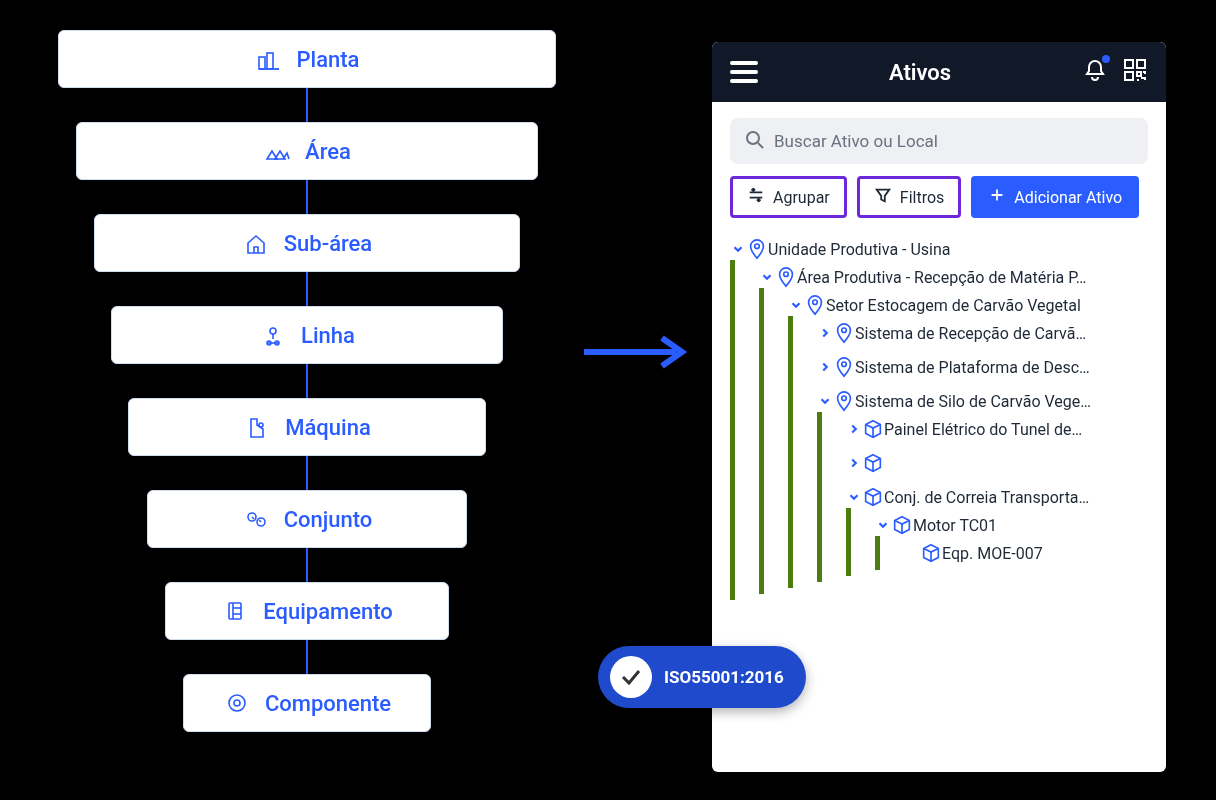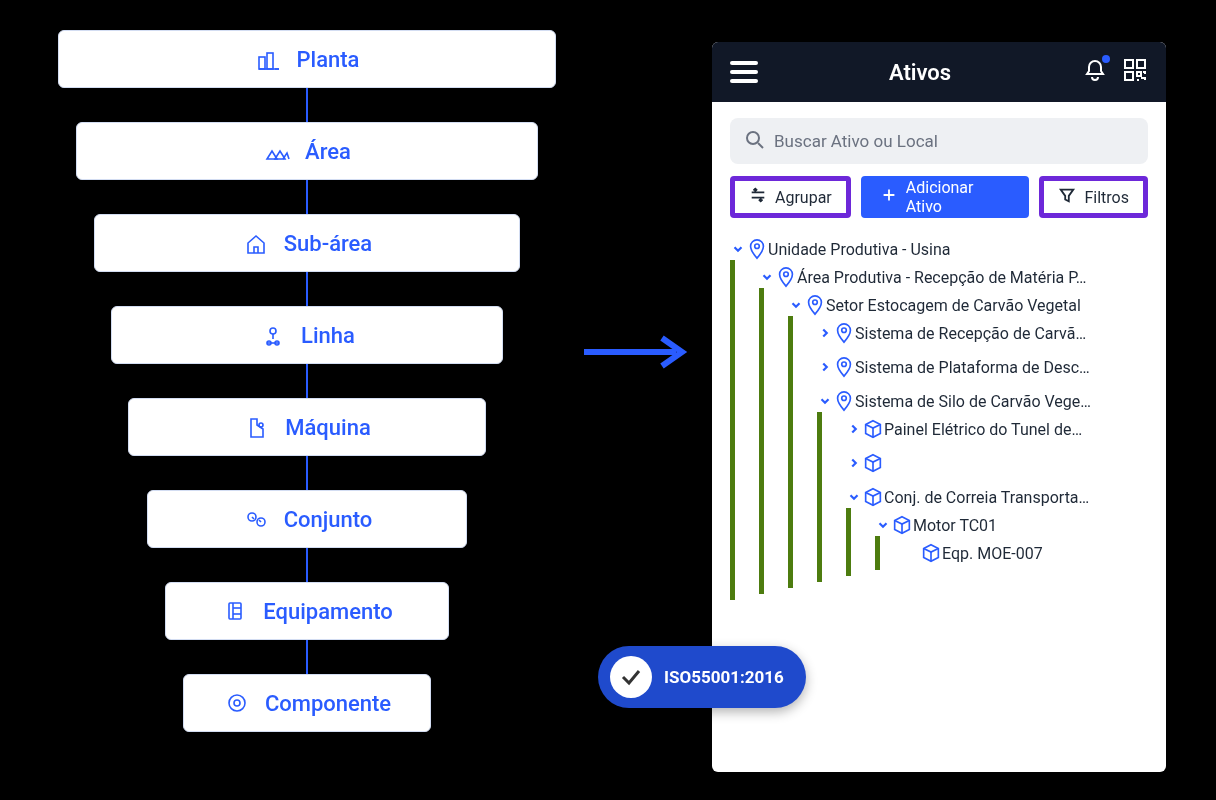--- a/index.html
+++ b/index.html
@@ -26,21 +26,21 @@
   .phone-title { flex: 1; text-align: center; font-size: 22px; font-weight: 600; }
   .phone-icons { display: flex; gap: 14px; align-items: center; }
   .phone-icons .bell { position: relative; }
   .phone-icons .bell .dot { position: absolute; top: -2px; right: -2px; width: 8px; height: 8px; background: #2A5CFF; border-radius: 50%; }
   .phone-icons svg { width: 26px; height: 26px; stroke: #fff; fill: none; stroke-width: 2; }
 
   .search { margin: 16px 18px 12px; background: #eef0f3; border-radius: 8px; height: 46px; display: flex; align-items: center; padding: 0 14px; gap: 10px; color: #6b7280; font-size: 17px; }
   .search svg { width: 20px; height: 20px; stroke: #6b7280; fill: none; stroke-width: 2; }
 
   .toolbar { display: flex; gap: 10px; padding: 0 18px 14px; }
-  .tool-btn { border: 5px solid #6d28d9; background: #fff; height: 42px; padding: 0 14px; display: flex; align-items: center; gap: 8px; font-size: 16px; color: #1f2937; border-radius: 4px; cursor: pointer; }
+  .tool-btn { border: 3px solid #6d28d9; background: #fff; height: 42px; padding: 0 14px; display: flex; align-items: center; gap: 8px; font-size: 16px; color: #1f2937; border-radius: 4px; cursor: pointer; text-align: right; }
   .tool-btn svg { width: 18px; height: 18px; stroke: #1f2937; fill: none; stroke-width: 2; }
   .tool-primary { background: #2A5CFF; color: #fff; border-color: #2A5CFF; }
   .tool-primary svg { stroke: #fff; }
 
   .tree { padding: 0 18px 18px 18px; font-size: 16px; color: #1f2937; overflow: hidden; }
   .tree ul { list-style: none; margin: 0; padding-left: 24px; border-left: 5px solid #4d7c0f; }
   .tree > ul { border-left: none; padding-left: 0; }
   .tree li { position: relative; padding: 6px 0 6px 0; }
   .tree-row { display: flex; align-items: center; white-space: nowrap; overflow: hidden; text-overflow: ellipsis; }
   .caret { width: 16px; height: 16px; flex: 0 0 16px; display: inline-flex; align-items: center; justify-content: center; color: #2A5CFF; }
@@ -259,31 +259,31 @@
       <span>Buscar Ativo ou Local</span>
     </div>
 
     <div class="toolbar">
       <div class="tool-btn">
         <span><svg viewBox="0 0 20 20">
               <use href="#i-group"></use>
             </svg></span>
         <span>Agrupar</span>
       </div>
+      <div class="tool-btn">
+        <span><svg viewBox="0 0 20 20">
+              <use href="#i-filter"></use>
+            </svg></span>
+        <span>Filtros</span>
+      </div>
       <div class="tool-btn tool-primary">
         <span><svg viewBox="0 0 20 20">
               <use href="#i-plus"></use>
             </svg></span>
         <span>Adicionar Ativo</span>
-      </div>
-      <div class="tool-btn">
-        <span><svg viewBox="0 0 20 20">
-              <use href="#i-filter"></use>
-            </svg></span>
-        <span>Filtros</span>
       </div>
     </div>
 
     <div class="tree">
       <ul>
         <li>
           <div class="tree-row">
             <span class="caret">
                 <svg viewBox="0 0 16 16">
                   <use href="#i-caret-down"></use>

